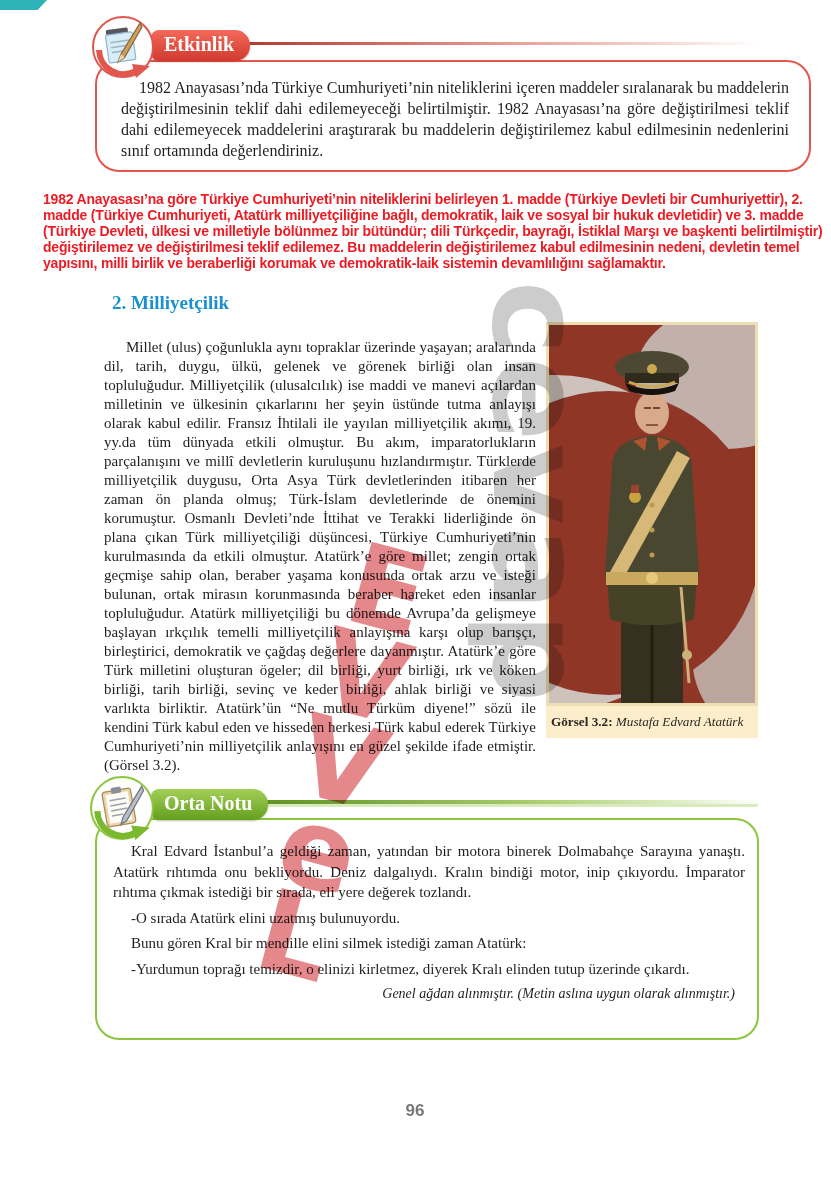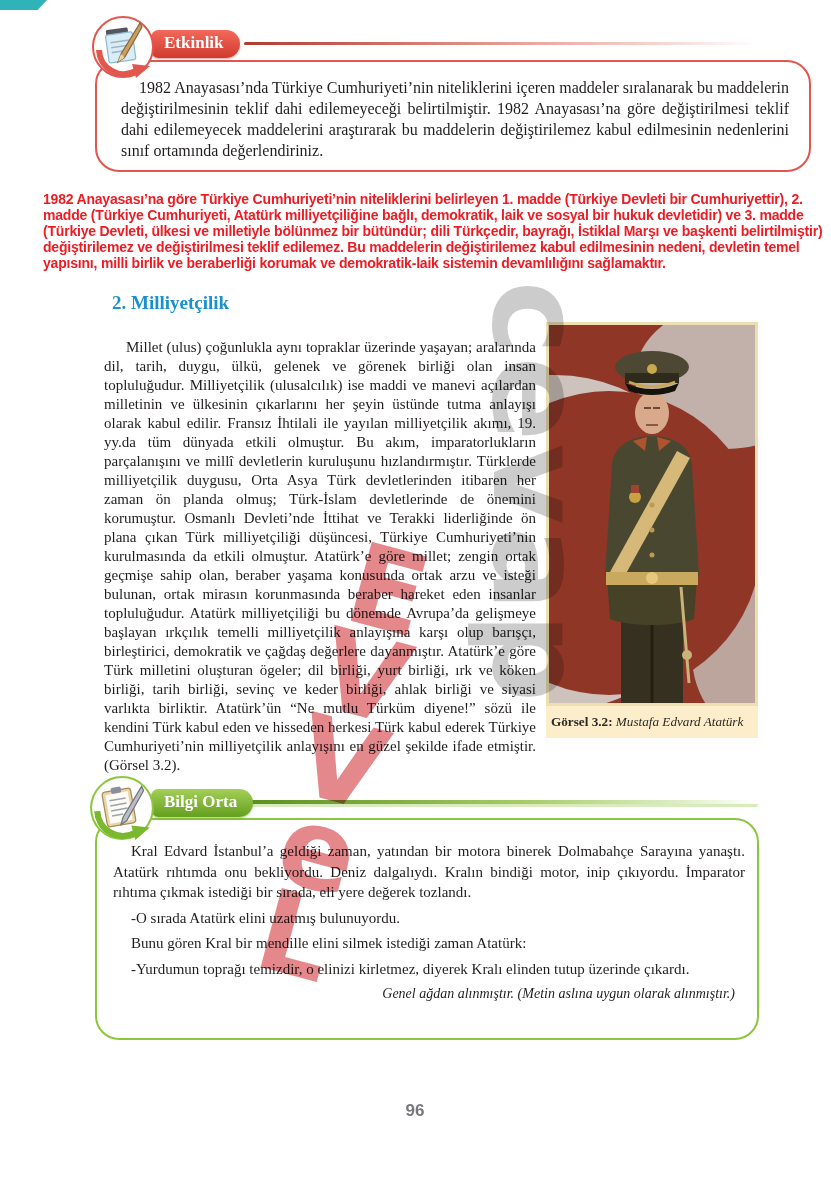--- a/index.html
+++ b/index.html
@@ -8,21 +8,21 @@
 
   
   .teal-corner{position:absolute;left:0;top:0;width:47px;height:10px;background:#2fb3b8;
                clip-path:polygon(0 0,100% 0,80% 100%,0 100%);}
 
   
   .activity-box{position:absolute;left:95px;top:60px;width:716px;height:112px;
                 border:2px solid #e2574d;border-radius:24px;background:#fff;box-sizing:border-box;z-index:1;}
   .activity-text{margin:0;padding:15px 20px 0 24px;font-size:16px;line-height:21px;
                  text-align:justify;text-indent:18px;}
-  .badge{position:absolute;z-index:3;color:#fff;font-weight:bold;font-size:17px;
+  .badge{position:absolute;z-index:3;color:#fff;font-weight:bold;font-size:20px;
          font-family:"Liberation Serif",serif;padding:3px 16px 5px 13px;
          border-radius:8px 15px 15px 8px;white-space:nowrap;}
   .badge-red{left:151px;top:30px;background:linear-gradient(180deg,#f3695b 0%,#d03a2e 100%);
              box-shadow:0 1px 2px rgba(150,30,20,.4);}
   .rule{position:absolute;height:3px;z-index:2;border-radius:2px;}
   .rule-red{left:244px;top:42px;width:513px;
             background:linear-gradient(90deg,#b23a30 0%,#e9a49c 55%,#f7ddd8 85%,rgba(255,255,255,0) 100%);}
   .round-icon{position:absolute;z-index:4;}
 
   
@@ -149,21 +149,21 @@
       <polygon points="42,50 60,52 46,64" fill="#7ab82e"></polygon>
       <g transform="rotate(-10 33 32)">
         <rect x="16" y="15" width="28" height="34" rx="3" fill="#e9d6ae" stroke="#a98a55" stroke-width="1.2"></rect>
         <rect x="19" y="18" width="22" height="28" fill="#fdfbf4"></rect>
         <path d="M22 24 h16 M22 29 h16 M22 34 h16 M22 39 h11" stroke="#9aa4ac" stroke-width="1.5" fill="none"></path>
         <rect x="25" y="12" width="10" height="6" rx="2" fill="#8b8f99"></rect>
       </g>
       <path d="M52 12 L34 42 l-2 7 5.5-3.5 L54 16 z" fill="#b9bec9" stroke="#70757f" stroke-width="1.2"></path>
     </svg>
   </div>
-  <div class="badge badge-green">Bilgi Orta</div>
+  <div class="badge badge-green">Orta Notu</div>
   <div class="rule rule-green"></div>
   <div class="info-box">
     <p class="info-par">Kral Edvard İstanbul’a geldiği zaman, yatından bir motora binerek Dolmabahçe Sarayına yanaştı. Atatürk rıhtımda onu bekliyordu. Deniz dalgalıydı. Kralın bindiği motor, inip çıkıyordu. İmparator rıhtıma çıkmak istediği bir sırada, eli yere değerek tozlandı.</p>
     <p class="info-par">-O sırada Atatürk elini uzatmış bulunuyordu.</p>
     <p class="info-par">Bunu gören Kral bir mendille elini silmek istediği zaman Atatürk:</p>
     <p class="info-par">-Yurdumun toprağı temizdir, o elinizi kirletmez, diyerek Kralı elinden tutup üzerinde çıkardı.</p>
     <p class="info-source">Genel ağdan alınmıştır. (Metin aslına uygun olarak alınmıştır.)</p>
   </div>
 
   <div class="pagenum">96</div>

